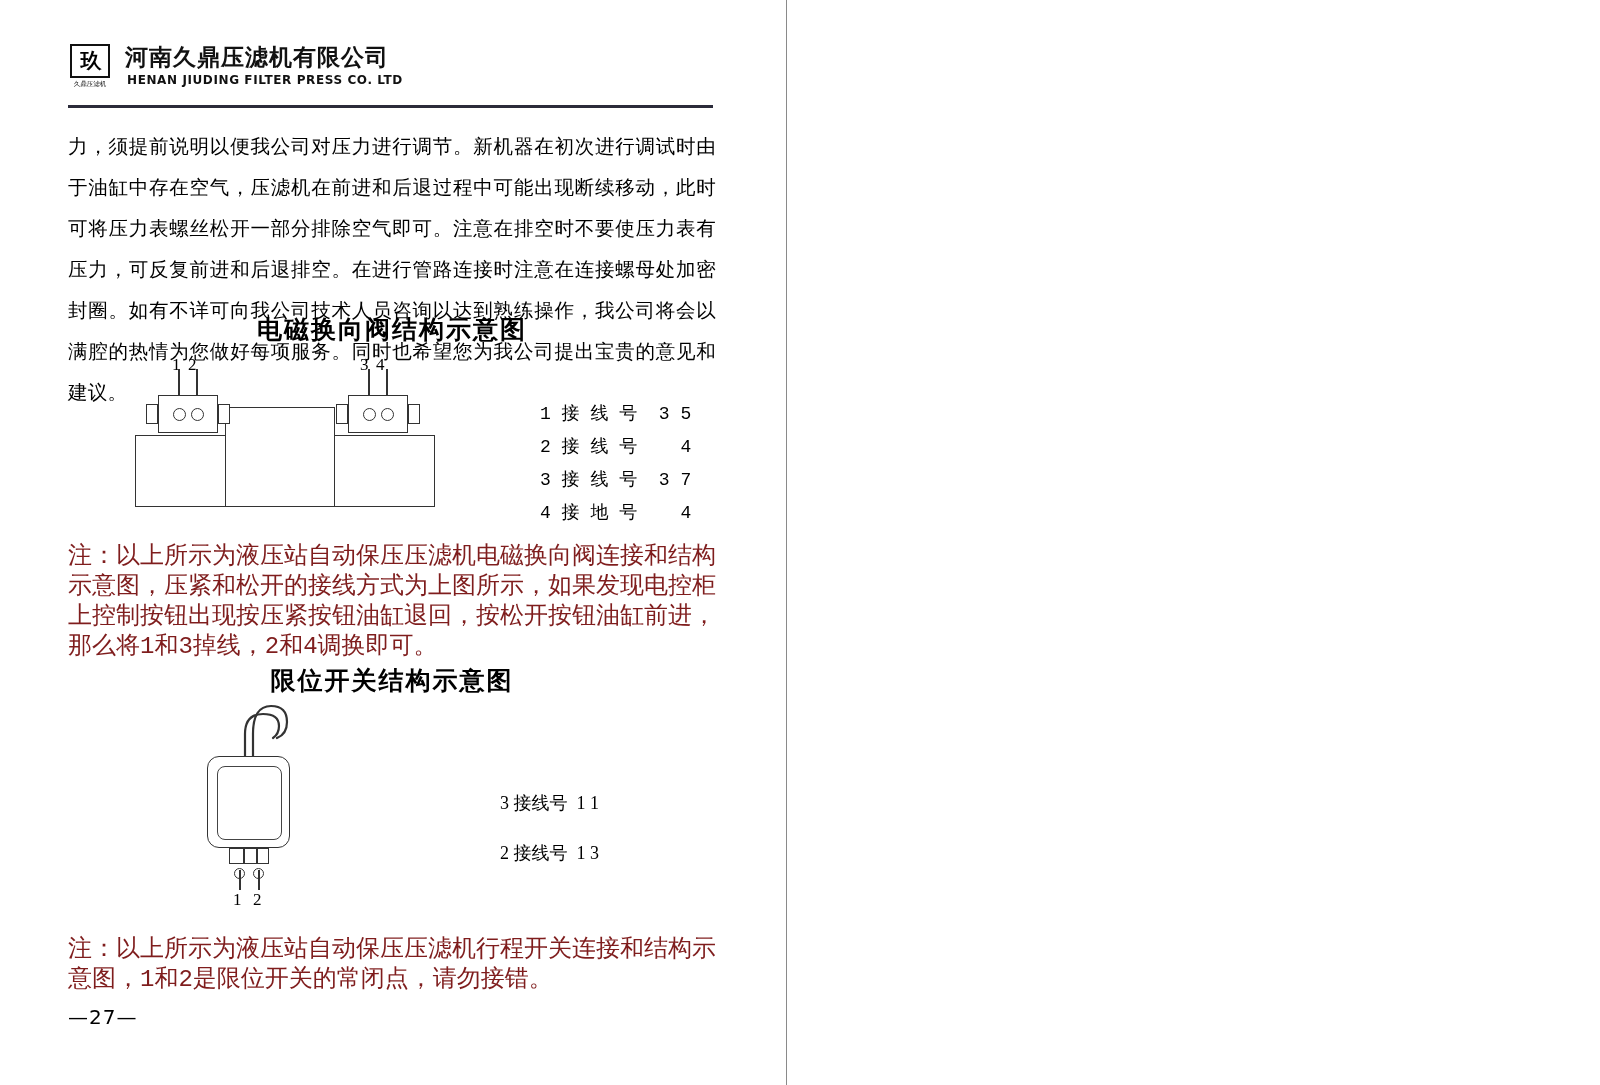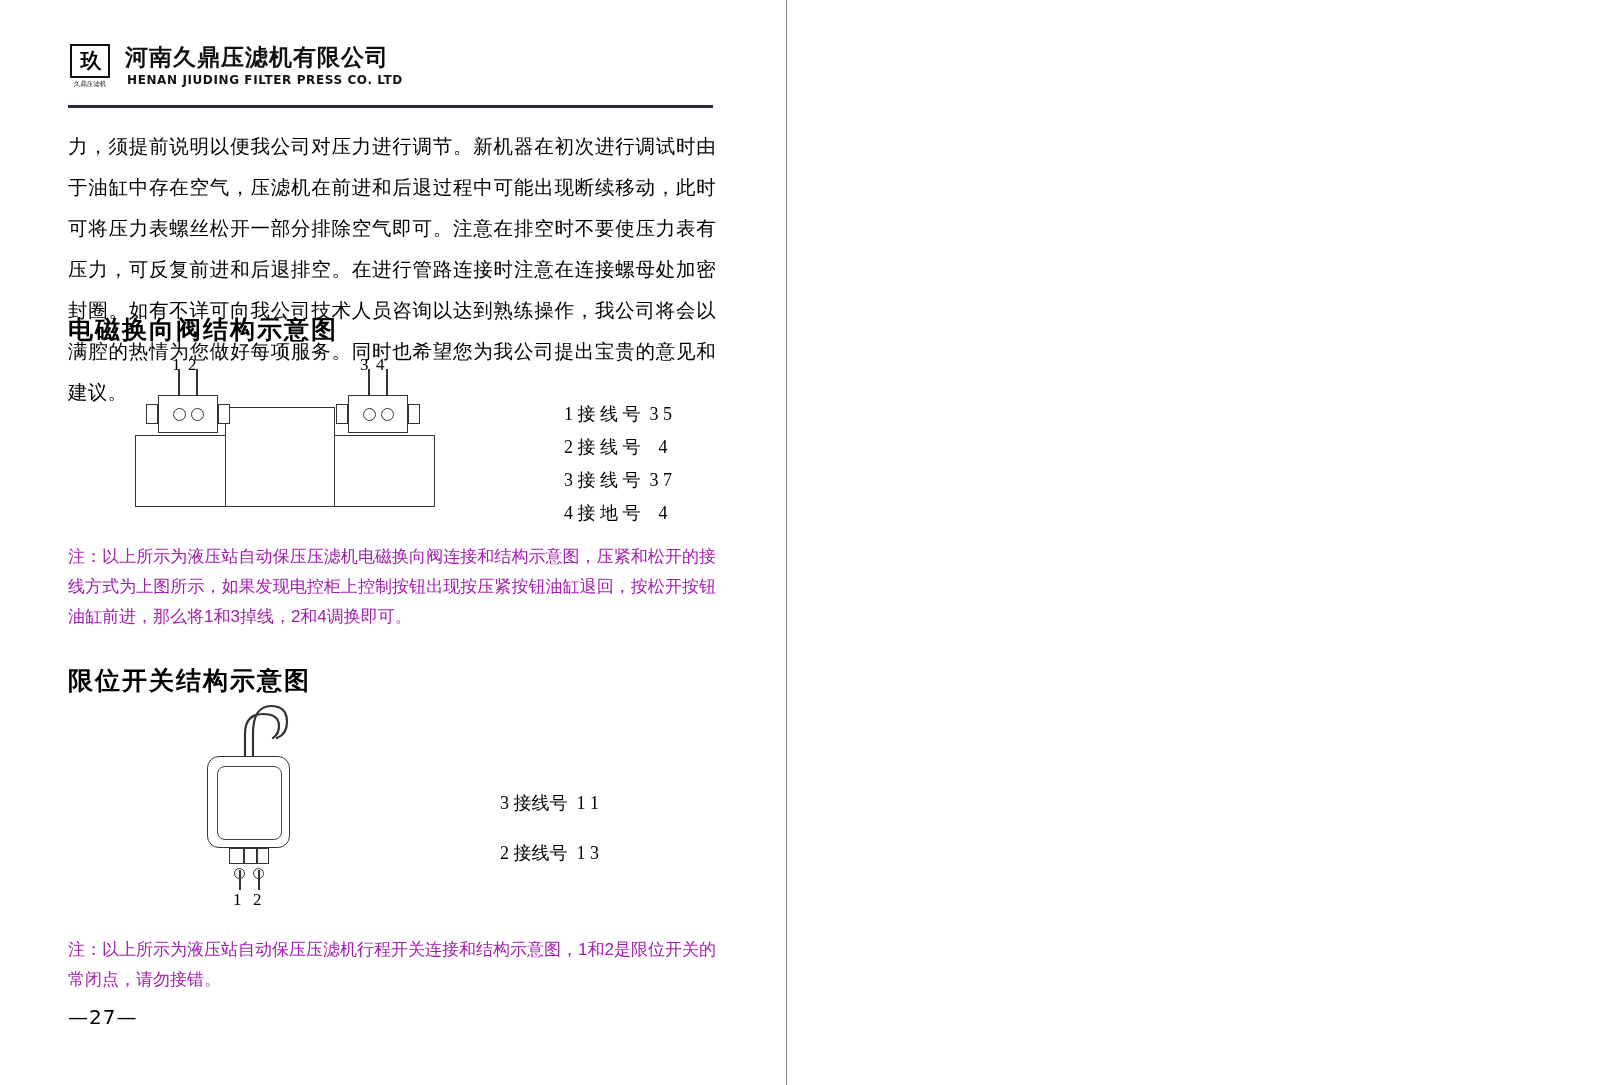--- a/index.html
+++ b/index.html
@@ -118,38 +118,39 @@
     text-align: justify;
     text-align-last: left;
     letter-spacing: 0.2px;
     color: #000;
   }
 
   .section-title {
     position: absolute;
     width: 648px;
     left: 68px;
+    text-align: center;
     font-family: "DejaVu Sans", sans-serif;
     font-size: 25px;
     font-weight: bold;
     letter-spacing: 2px;
   }
   #valve-title { top: 313px; }
   #switch-title { top: 664px; font-family: Liberation Serif, serif; }
 
   .note {
     position: absolute;
     left: 68px;
     width: 648px;
-    font-family: Liberation Sans, sans-serif;
-    font-size: 17px;
+    font-family: Liberation Mono, monospace;
+    font-size: 24px;
     line-height: 30px;
     text-align: justify;
     text-align-last: left;
-    color: #a21caf;
+    color: #7f1d1d;
   }
   #valve-note { top: 542px; }
   #switch-note { top: 935px; }
 
   
   .valve-diagram {
     position: absolute;
     left: 130px;
     top: 355px;
     width: 320px;
@@ -229,24 +230,24 @@
     background: #333;
   }
   .pin.p1 { left: 48px; top: 14px; }
   .pin.p2 { left: 66px; top: 14px; }
   .pin.p3 { left: 238px; top: 14px; }
   .pin.p4 { left: 256px; top: 14px; }
 
   
   .valve-legend {
     position: absolute;
-    left: 564px;
+    left: 540px;
     top: 398px;
     width: 200px;
-    font-family: Liberation Serif, serif;
+    font-family: Liberation Mono, monospace;
     font-size: 18px;
   }
   .valve-legend .row {
     height: 33px;
     line-height: 33px;
     white-space: pre;
   }
 
   
   .switch-diagram {

